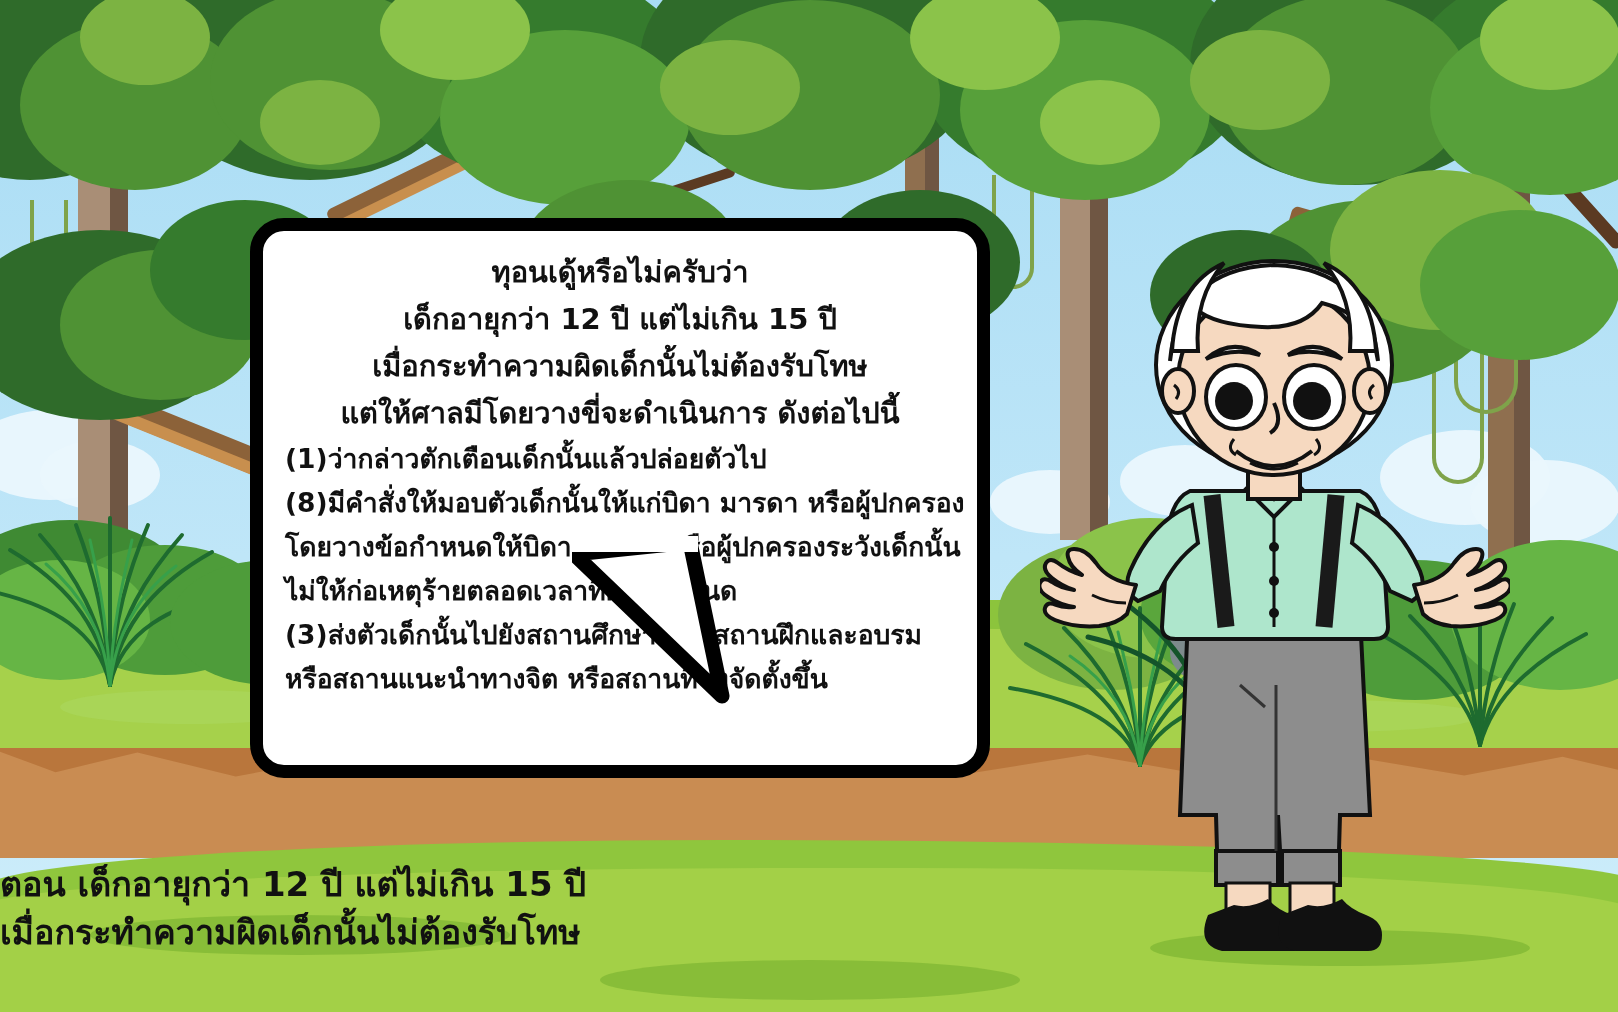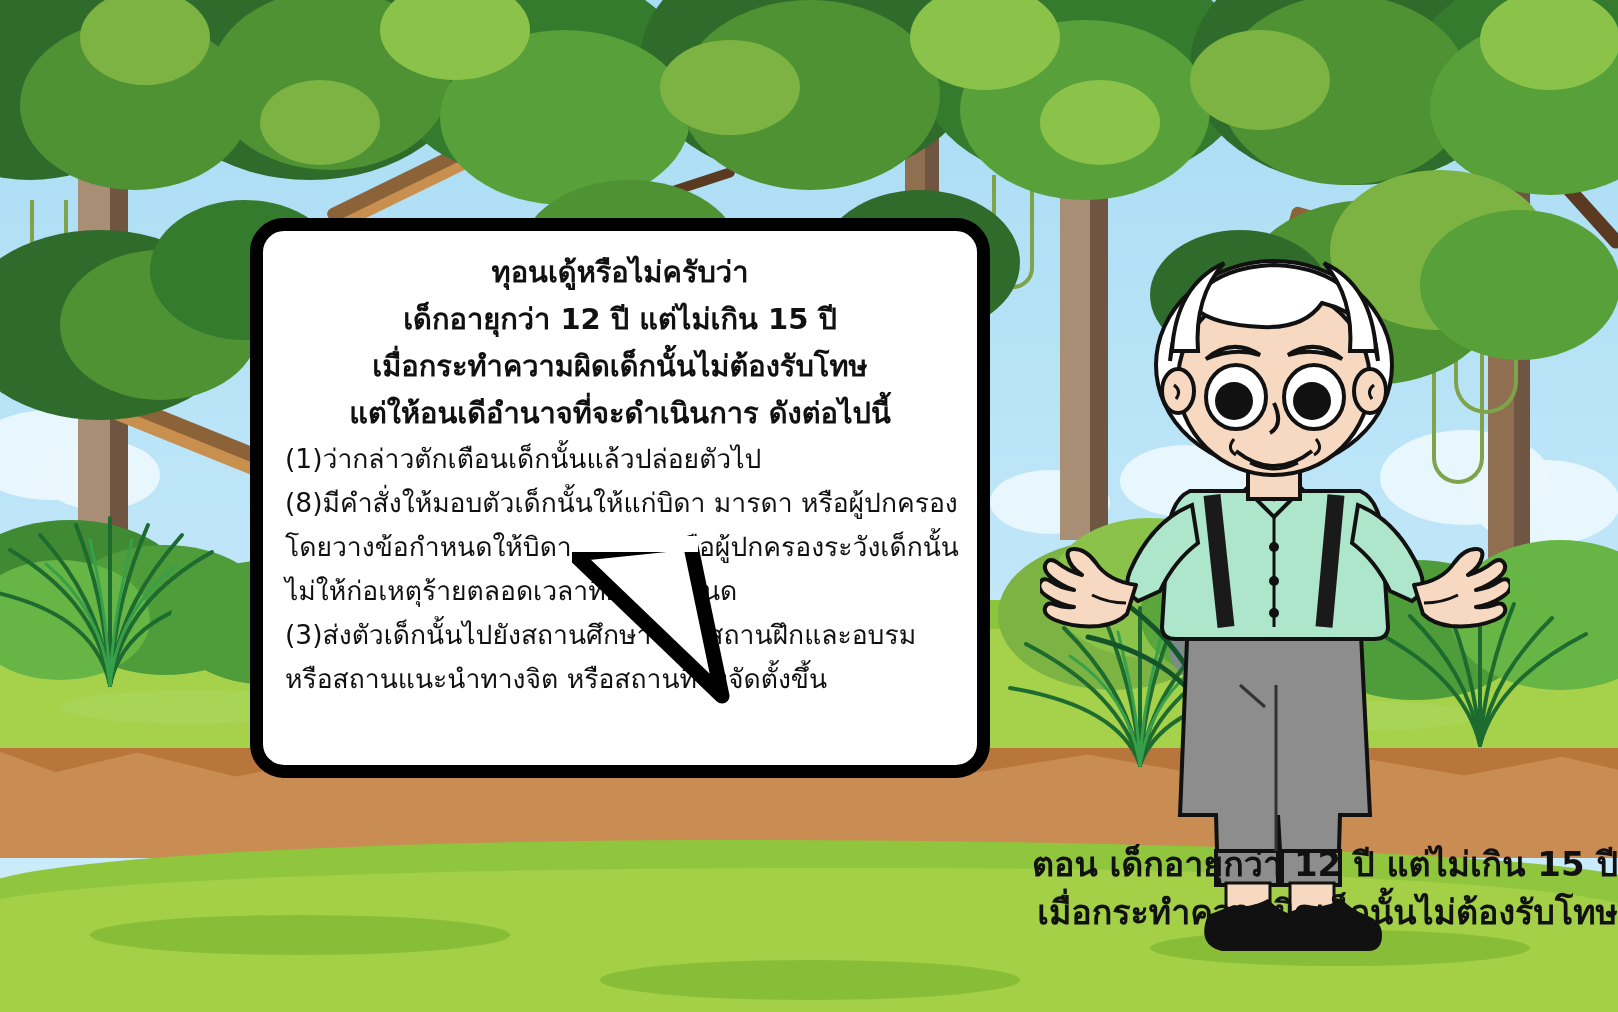--- a/index.html
+++ b/index.html
@@ -167,41 +167,41 @@
     text-align: center;
     font-size: 29px;
     font-weight: bold;
     color: #111;
     line-height: 1.62;
     white-space: nowrap;
   }
   .bubble .body-line {
     text-align: left;
     font-size: 26.5px;
-    font-weight: normal;
+    font-weight: bold;
     color: #111;
     line-height: 1.66;
     white-space: nowrap;
   }
   .tail {
     position: absolute;
     left: 572px;
     top: 536px;
     width: 220px;
     height: 170px;
     z-index: 36;
     pointer-events: none;
   }
 
   
   .caption {
     position: absolute;
     left: 0; right: 0;
-    top: 840px;
-    text-align: right;
+    top: 860px;
+    text-align: left;
     z-index: 38;
   }
   .caption div {
     font-size: 34px;
     font-weight: bold;
     color: #111;
     line-height: 1.42;
     white-space: nowrap;
   }
 
@@ -455,21 +455,21 @@
     <path d="M276 184 q8 10 -2 16" stroke="#111" stroke-width="3" fill="none"></path>
 
     <path d="M210 208 q24 12 48 0" stroke="#111" stroke-width="3" fill="none"></path>
   </svg>
 
   <div class="bubble-wrap">
     <div class="bubble">
       <div class="center-line">ทุอนเดู้หรือไม่ครับว่า</div>
       <div class="center-line">เด็กอายุกว่า 12 ปี แต่ไม่เกิน 15 ปี</div>
       <div class="center-line">เมื่อกระทำความผิดเด็กนั้นไม่ต้องรับโทษ</div>
-      <div class="center-line">แต่ให้อนเดีอำนาจที่จะดำเนินการ ดังต่อไปนี้</div>
+      <div class="center-line">แต่ให้ศาลมีโดยวางขี่จะดำเนินการ ดังต่อไปนี้</div>
       <div class="body-line">(1)ว่ากล่าวตักเตือนเด็กนั้นแล้วปล่อยตัวไป</div>
       <div class="body-line">(8)มีคำสั่งให้มอบตัวเด็กนั้นให้แก่บิดา มารดา หรือผู้ปกครอง</div>
       <div class="body-line">โดยวางข้อกำหนดให้บิดา มารดา หรือผู้ปกครองระวังเด็กนั้น</div>
       <div class="body-line">ไม่ให้ก่อเหตุร้ายตลอดเวลาที่ศาลกำหนด</div>
       <div class="body-line">(3)ส่งตัวเด็กนั้นไปยังสถานศึกษา หรือสถานฝึกและอบรม</div>
       <div class="body-line">หรือสถานแนะนำทางจิต หรือสถานที่ซึ่งจัดตั้งขึ้น</div>
     </div>
   </div>
 
   <svg class="tail" viewBox="0 0 220 170">

